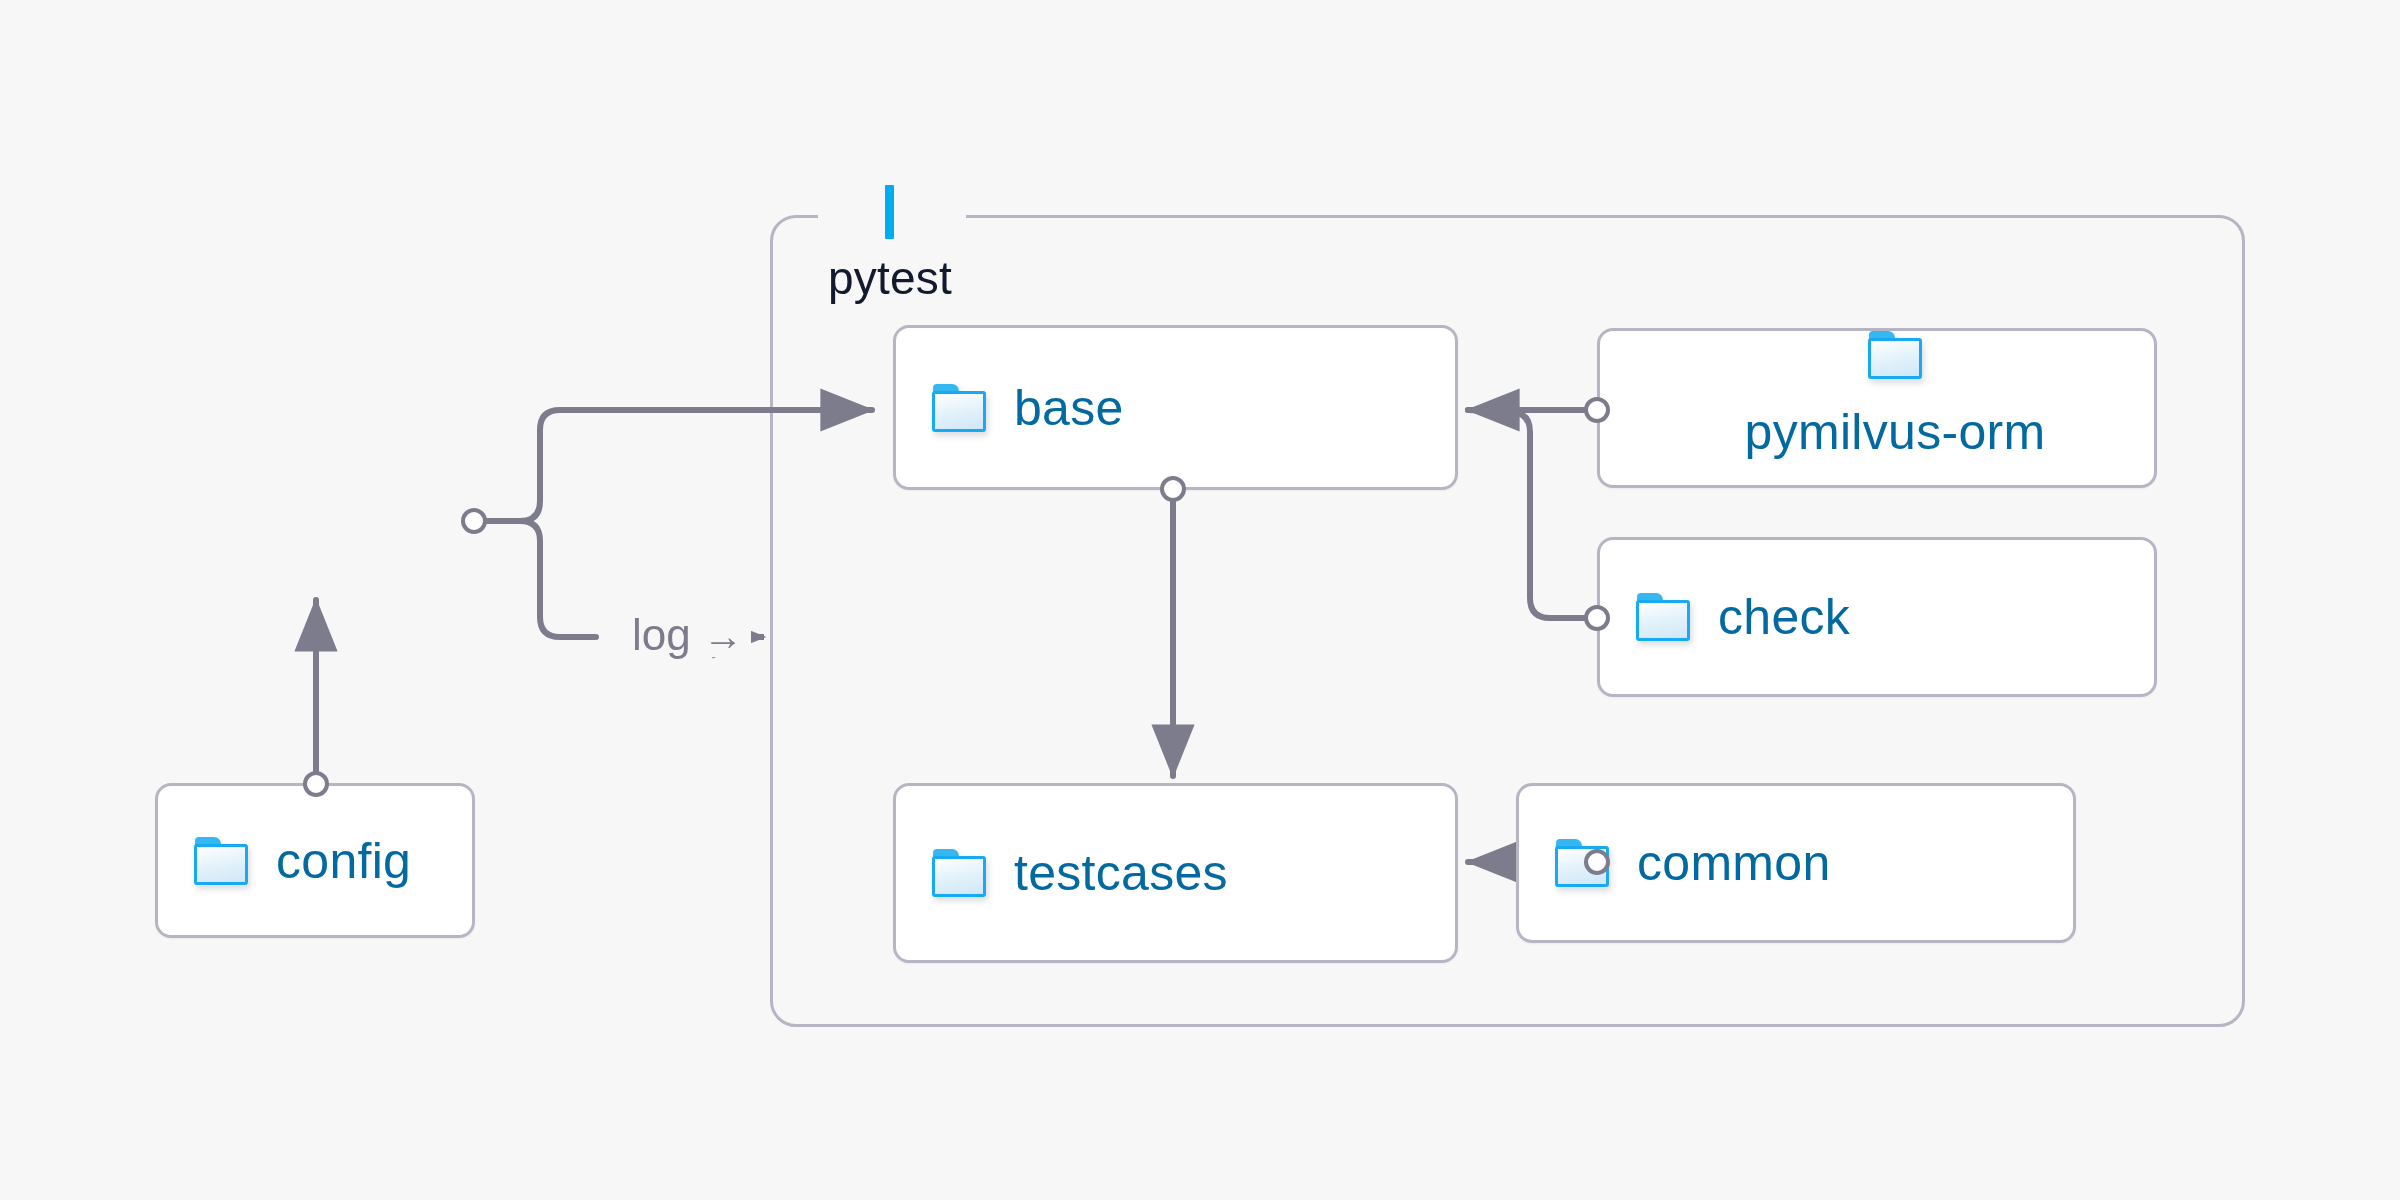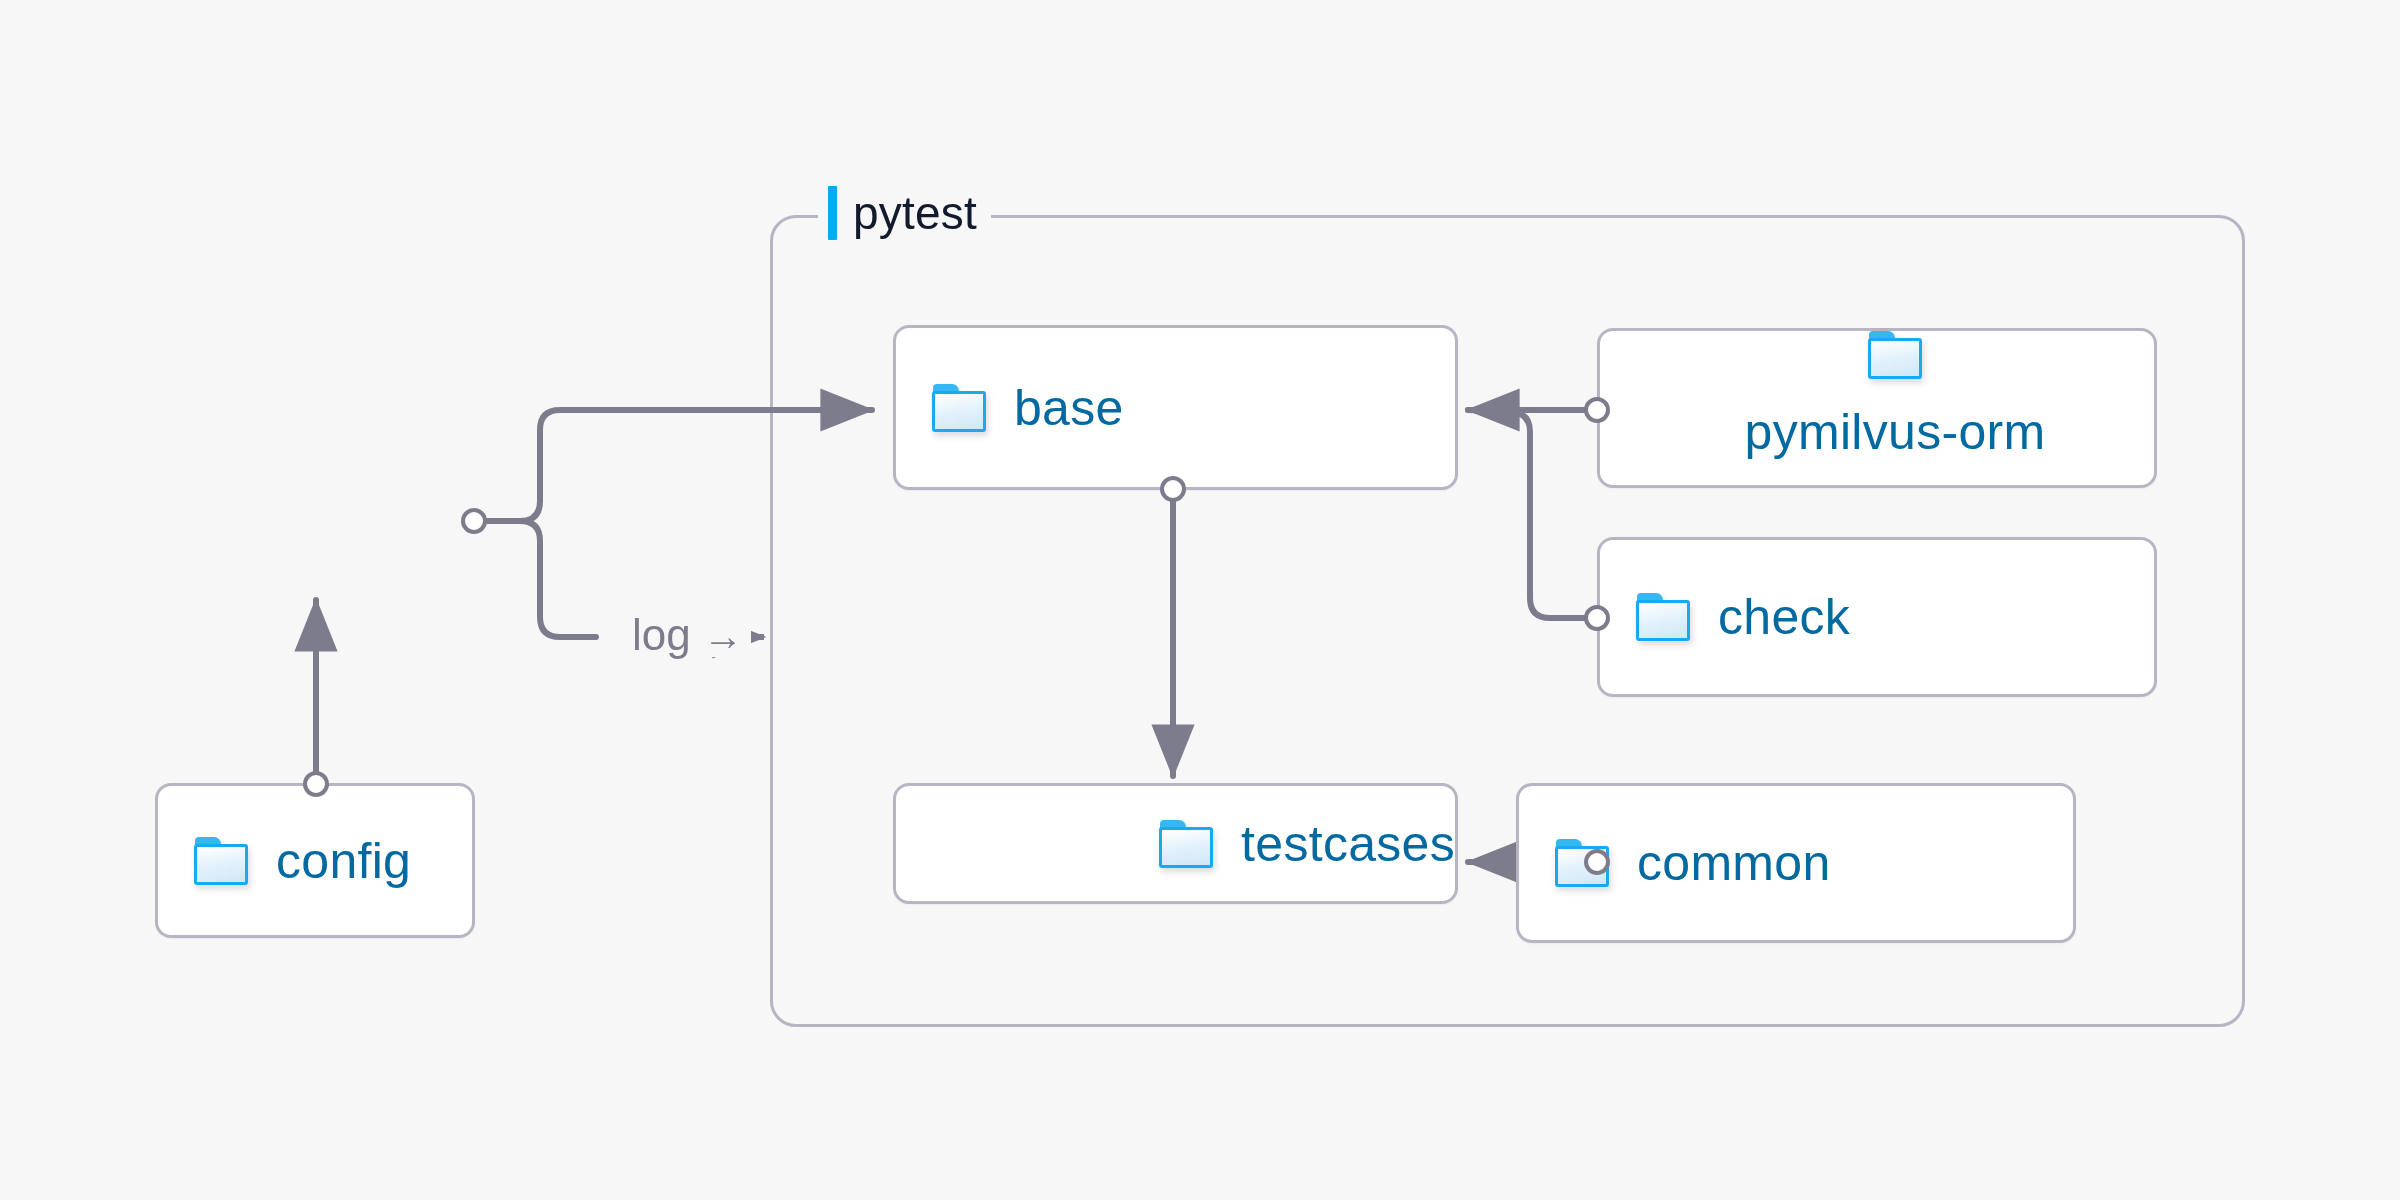--- a/index.html
+++ b/index.html
@@ -28,20 +28,21 @@
   }
   .group-label {
     position: absolute;
     display: flex;
     align-items: center;
     gap: 16px;
     background: #f7f7f8;
     padding: 0 14px 0 10px;
     height: 56px;
     z-index: 6;
+    flex-direction: column;
   }
   .group-label .bar {
     width: 9px;
     height: 54px;
     background: #00aeef;
     border-radius: 1px;
     flex: 0 0 auto;
   }
   .group-label .gtext {
     font-size: 46px;
@@ -196,21 +197,21 @@
 
   <div class="node" style="left:893px; top:325px; width:565px; height:165px;">
     <span class="folder">
       <span class="tab"></span>
         <span class="body"></span>
     </span>
     <span class="label">base</span>
   </div>
   <div class="handle" style="left:1160px; top:476px;"></div>
 
-  <div class="node" style="left:893px; top:783px; width:565px; height:121px;justify-content:flex-end;">
+  <div class="node" style="left:893px; top:783px; width:565px; height:180px;">
     <span class="folder">
       <span class="tab"></span>
         <span class="body"></span>
     </span>
     <span class="label">testcases</span>
   </div>
 
   <div class="node" style="left:1597px; top:328px; width:560px; height:160px;flex-direction:column;">
     <span class="folder">
       <span class="tab"></span>

